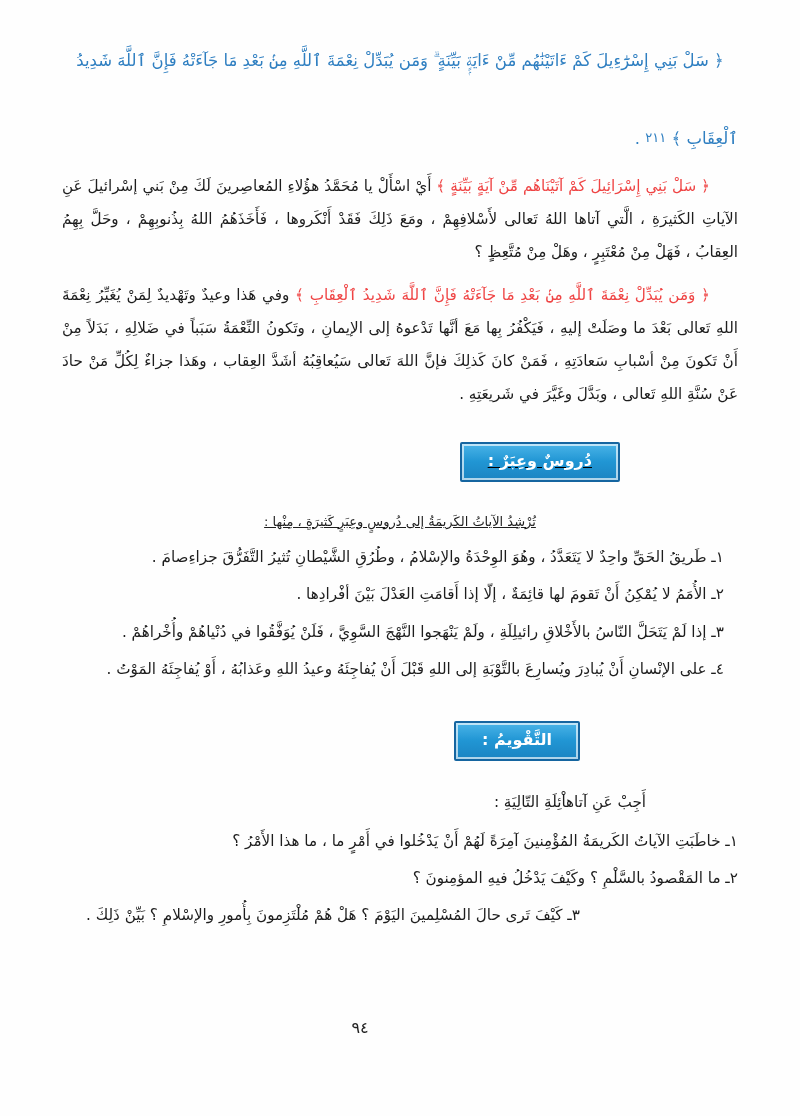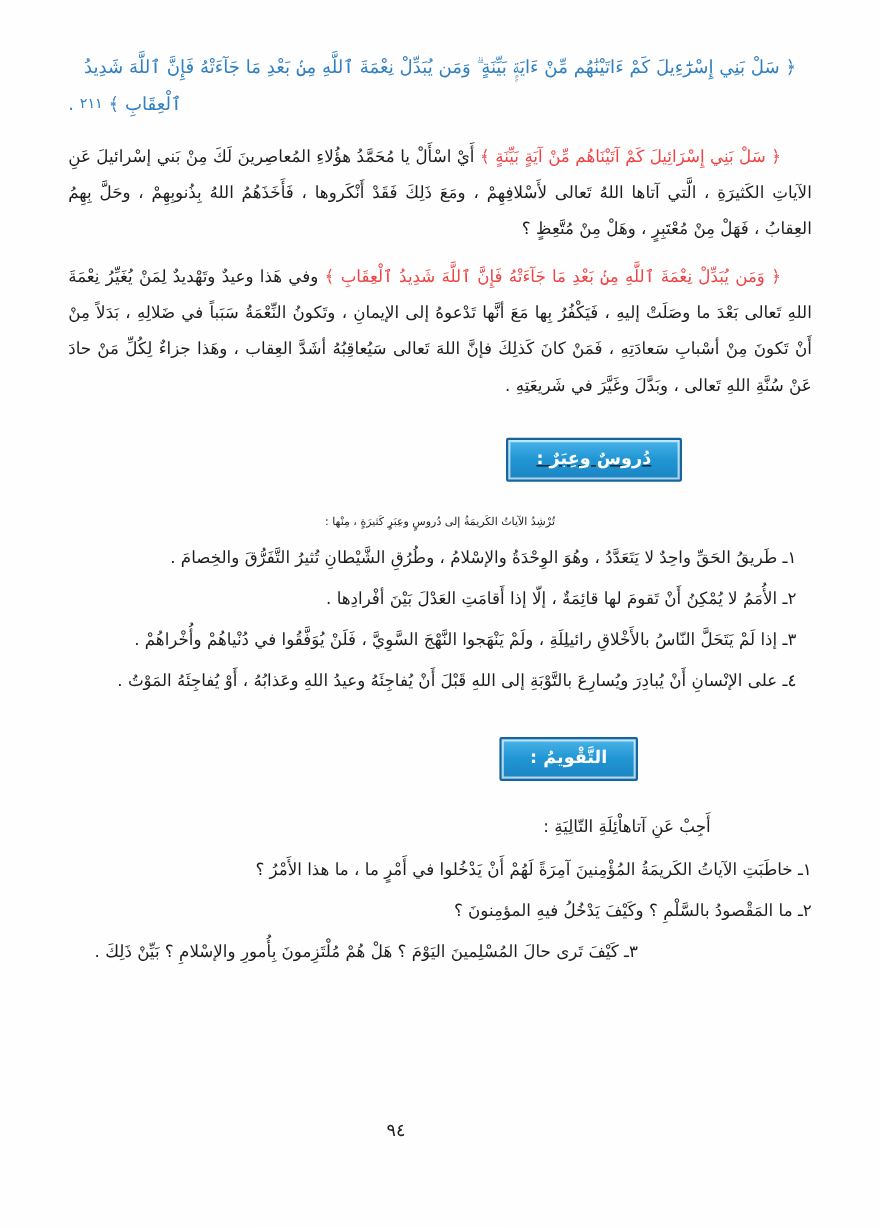--- a/index.html
+++ b/index.html
@@ -54,21 +54,22 @@
     font-family: "DejaVu Sans", "Liberation Sans", sans-serif;
     font-size: 16.5px;
     line-height: 2.05;
     text-align: center;
     direction: rtl;
     margin-bottom: 14px;
     letter-spacing: 0px;
   }
   .verse-block .verse-line2 {
     display: block;
-    text-align: left;
+    text-align: right;
+    margin-top: 44px;
   }
   .ayah-mark {
     display: inline-block;
     font-size: 13px;
     color: #2f7fc1;
     vertical-align: 2px;
   }
 
   
   .para {
@@ -107,23 +108,24 @@
     line-height: 1.5;
   }
   .sec-duroos-wrap { margin: 30px 0 26px 0; padding-right: 118px; text-decoration: underline; }
   .sec-taqweem-wrap { margin: 34px 0 26px 0; padding-right: 158px; }
 
   
   .intro-line {
     direction: rtl;
     text-align: center;
     color: #1d1d1d;
-    font-size: 10px;
+    font-size: 13px;
     line-height: 2.1;
     margin: 0 0 6px 0;
+    text-decoration: underline;
   }
   .intro-right {
     direction: rtl;
     text-align: right;
     color: #1d1d1d;
     font-size: 15.2px;
     line-height: 2.1;
     margin: 0 0 6px 0;
     padding-right: 92px;
   }
@@ -198,21 +200,21 @@
       <span>وفي هَذا وعيدٌ وتَهْديدٌ لِمَنْ يُغَيِّرُ نِعْمَةَ اللهِ تَعالى بَعْدَ ما وصَلَتْ إليهِ ، فَيَكْفُرُ بِها مَعَ أنَّها تَدْعوهُ إلى الإيمانِ ، وتَكونُ النِّعْمَةُ سَبَباً في ضَلالِهِ ، بَدَلاً مِنْ أَنْ تَكونَ مِنْ أسْبابِ سَعادَتِهِ ، فَمَنْ كانَ كَذلِكَ فإنَّ اللهَ تَعالى سَيُعاقِبُهُ أشَدَّ العِقاب ، وهَذا جزاءٌ لِكُلِّ مَنْ حادَ عَنْ سُنَّةِ اللهِ تَعالى ، وبَدَّلَ وغَيَّرَ في شَريعَتِهِ .</span>
     </p>
 
     <div class="sec-duroos-wrap section-header-row">
       <div class="section-header">دُروسٌ وعِبَرٌ :</div>
     </div>
 
     <p class="intro-line">تُرْشِدُ الآياتُ الكَريمَةُ إلى دُروسٍ وعِبَرٍ كَثيرَةٍ ، مِنْها :</p>
 
     <ol class="numbered-list">
-      <li class="lst-1">١ـ طَريقُ الحَقِّ واحِدٌ لا يَتَعَدَّدُ ، وهُوَ الوِحْدَةُ والإسْلامُ ، وطُرُقِ الشَّيْطانِ تُثيرُ التَّفَرُّقَ والخِصامَ .</li>
+      <li class="lst-1">١ـ طَريقُ الحَقِّ واحِدٌ لا يَتَعَدَّدُ ، وهُوَ الوِحْدَةُ والإسْلامُ ، وطُرُقِ الشَّيْطانِ تُثيرُ التَّفَرُّقَ جزاءِصامَ .</li>
       <li class="lst-2">٢ـ الأُمَمُ لا يُمْكِنُ أَنْ تَقومَ لها قائِمَةٌ ، إلّا إذا أَقامَتِ العَدْلَ بَيْنَ أفْرادِها .</li>
       <li class="lst-3">٣ـ إذا لَمْ يَتَحَلَّ النّاسُ بالأَخْلاقِ رائيلِلَةِ ، ولَمْ يَنْهَجوا النَّهْجَ السَّوِيَّ ، فَلَنْ يُوَفَّقُوا في دُنْياهُمْ وأُخْراهُمْ .</li>
       <li class="lst-4">٤ـ على الإنْسانِ أَنْ يُبادِرَ ويُسارِعَ بالتَّوْبَةِ إلى اللهِ قَبْلَ أَنْ يُفاجِئَهُ وعيدُ اللهِ وعَذابُهُ ، أَوْ يُفاجِئَهُ المَوْتُ .</li>
     </ol>
 
     <div class="sec-taqweem-wrap section-header-row">
       <div class="section-header">التَّقْويمُ :</div>
     </div>
 
     <p class="intro-right">أَجِبْ عَنِ آتاهاْئِلَةِ التّالِيَةِ :</p>

